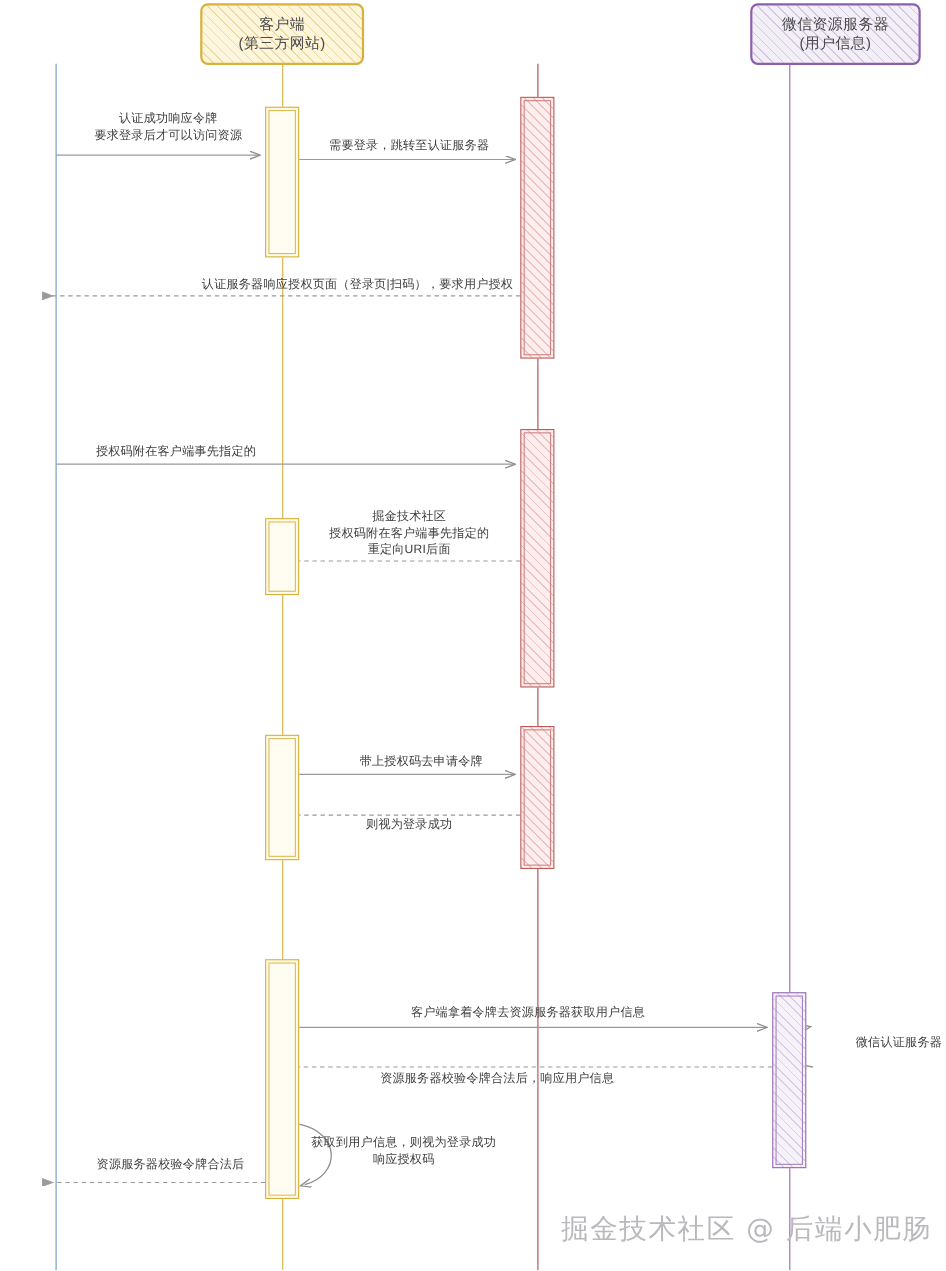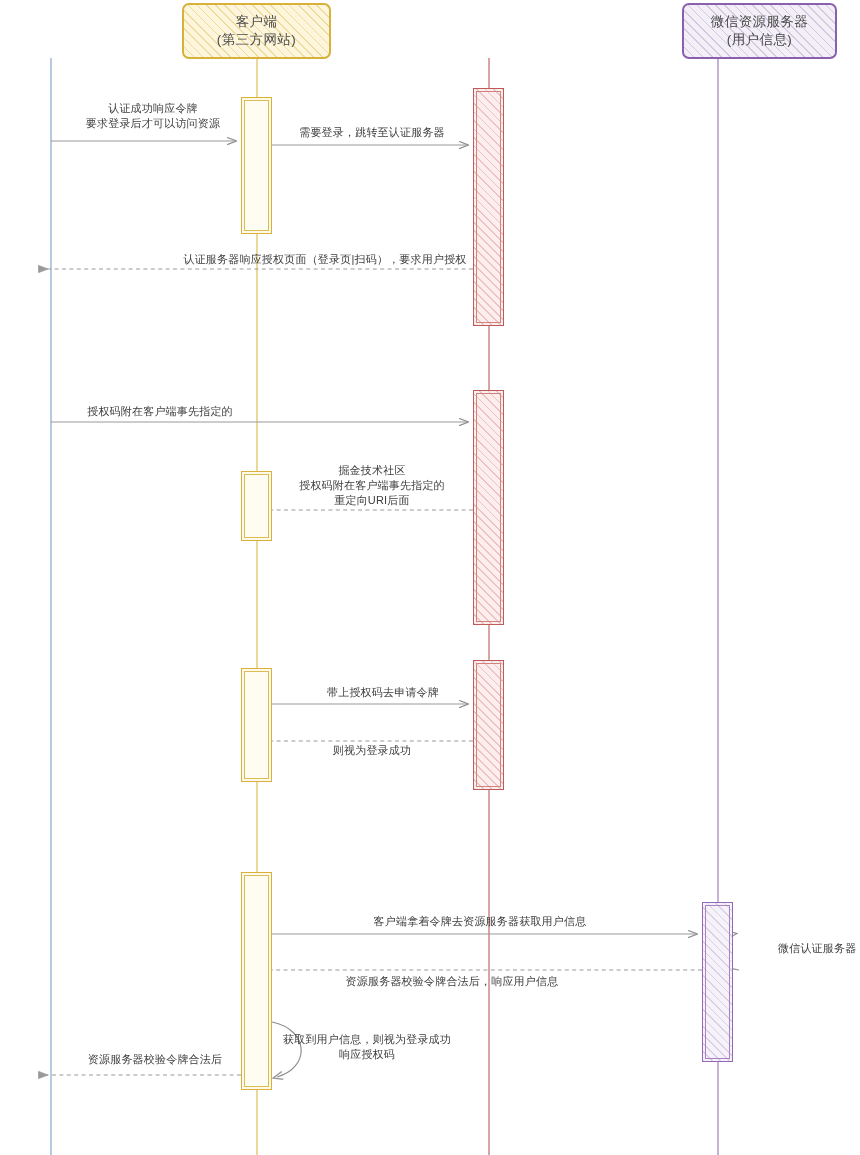--- a/index.html
+++ b/index.html
@@ -270,15 +270,18 @@
 
     <div class="loop-label" style="left:778px;top:941px;">
       <span class="ln">微信认证服务器</span>
     </div>
 
     <div class="loop-label" style="left:283px;top:1032px;">
       <span class="ln">获取到用户信息，则视为登录成功</span>
       <span class="ln" style="text-align:center;">响应授权码</span>
     </div>
 
+    <div class="watermark" style="left:510px;top:1100px;">
+      <span>掘金技术社区 @ 后端小肥肠</span>
+    </div>
 
   </div>
 </div>
 
 </body></html>

